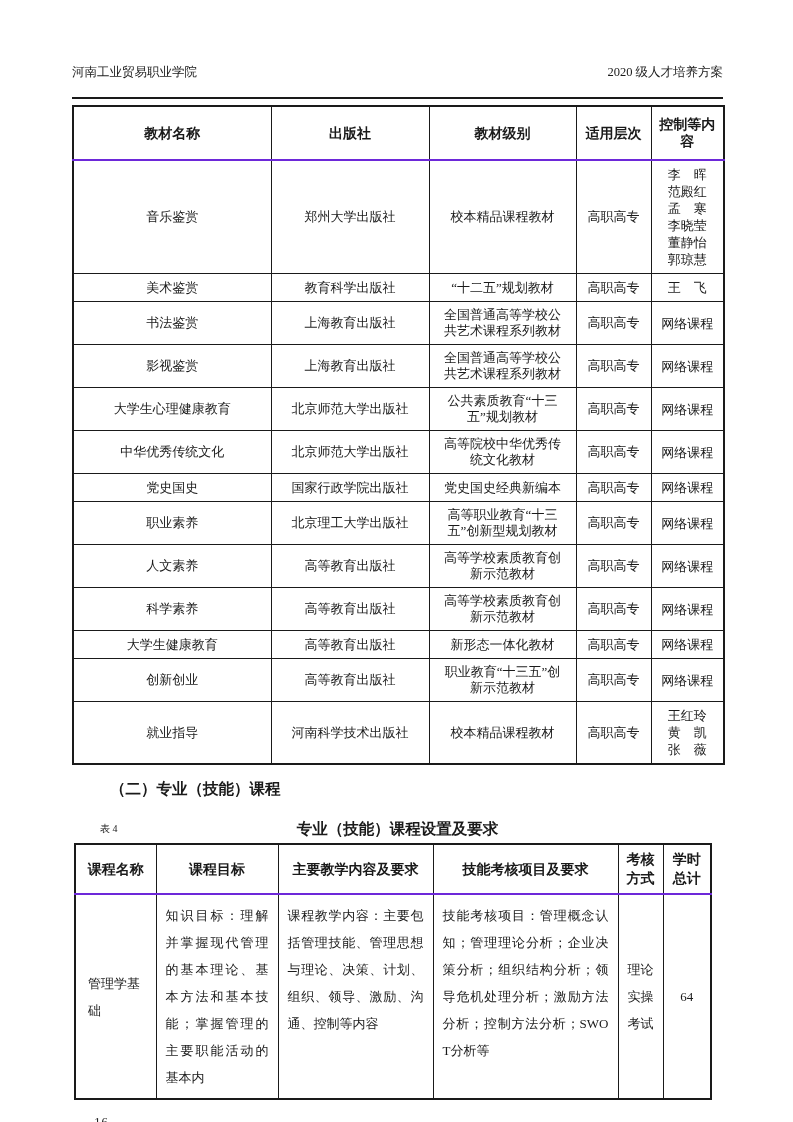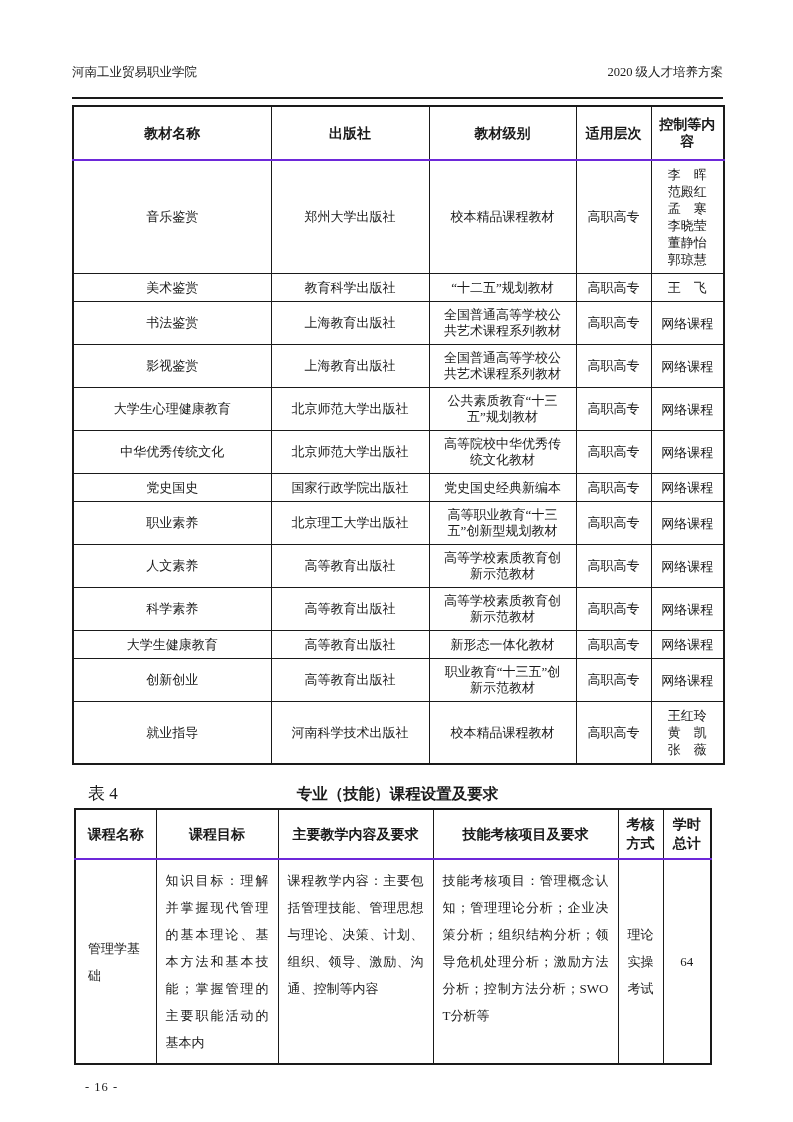--- a/index.html
+++ b/index.html
@@ -66,23 +66,23 @@
   .caption-row {
     position: relative;
     margin-top: 19px;
     text-align: center;
     font-size: 15.5px;
     font-weight: bold;
     line-height: 20px;
   }
   .caption-row .tbl-label {
     position: absolute;
-    left: 16px;
+    left: 28px;
     bottom: 0;
-    font-size: 17px;
+    font-size: 10px;
     font-weight: normal;
   }
   .t2 { width: 637px; margin-top: 4px; margin-left: 2px; }
   .t2 th {
     font-size: 14px;
     font-weight: bold;
     padding: 5px 2px;
     line-height: 19px;
     text-align: center;
     vertical-align: middle;
@@ -225,20 +225,21 @@
         <td>河南科学技术出版社</td>
         <td class="lvl">校本精品课程教材</td>
         <td>高职高专</td>
         <td class="teach">王红玲
 黄　凯
 张　薇</td>
       </tr>
     </tbody>
   </table>
 
+  <div class="section-heading">（二）专业（技能）课程</div>
 
   <div class="caption-row">
     <span class="tbl-label">表 4</span>
     <span>专业（技能）课程设置及要求</span>
   </div>
 
   <table class="t2">
     <colgroup>
       <col style="width:81px">
         <col style="width:122px">

